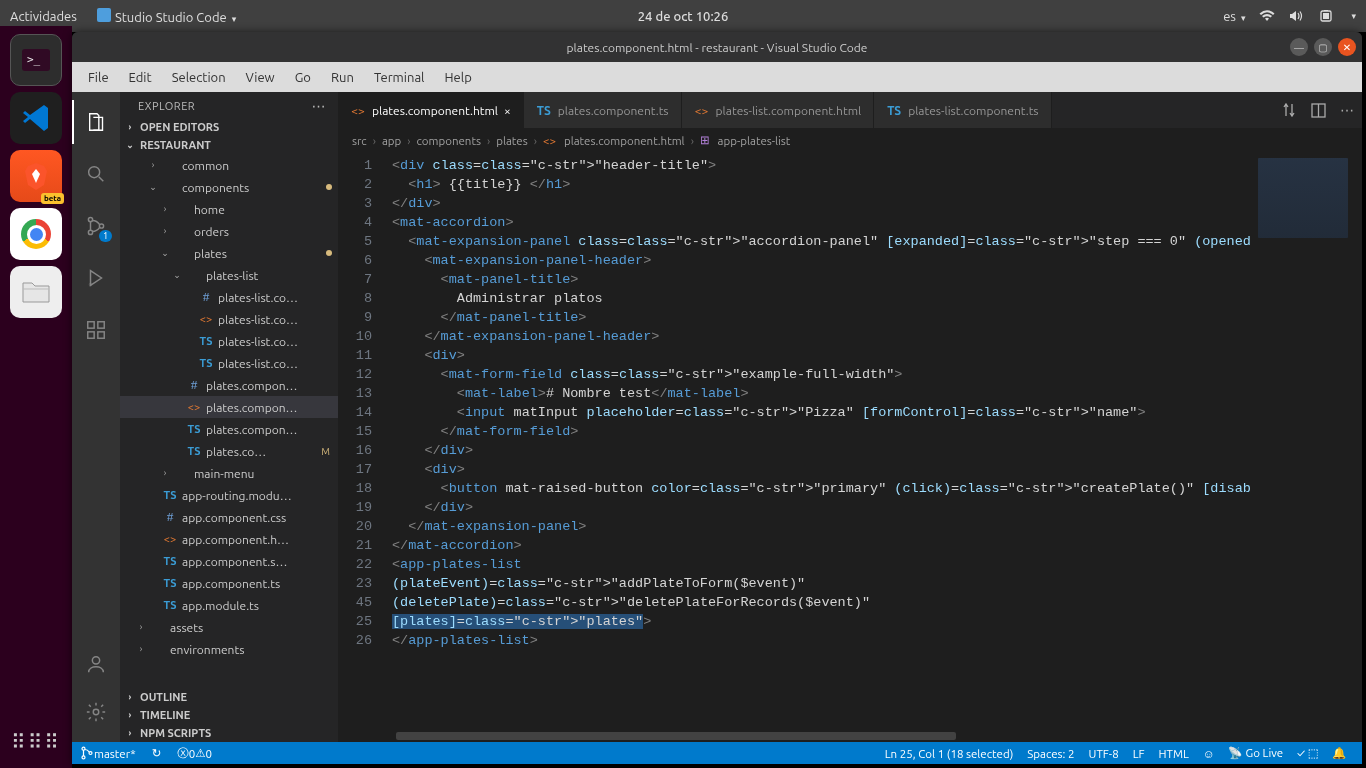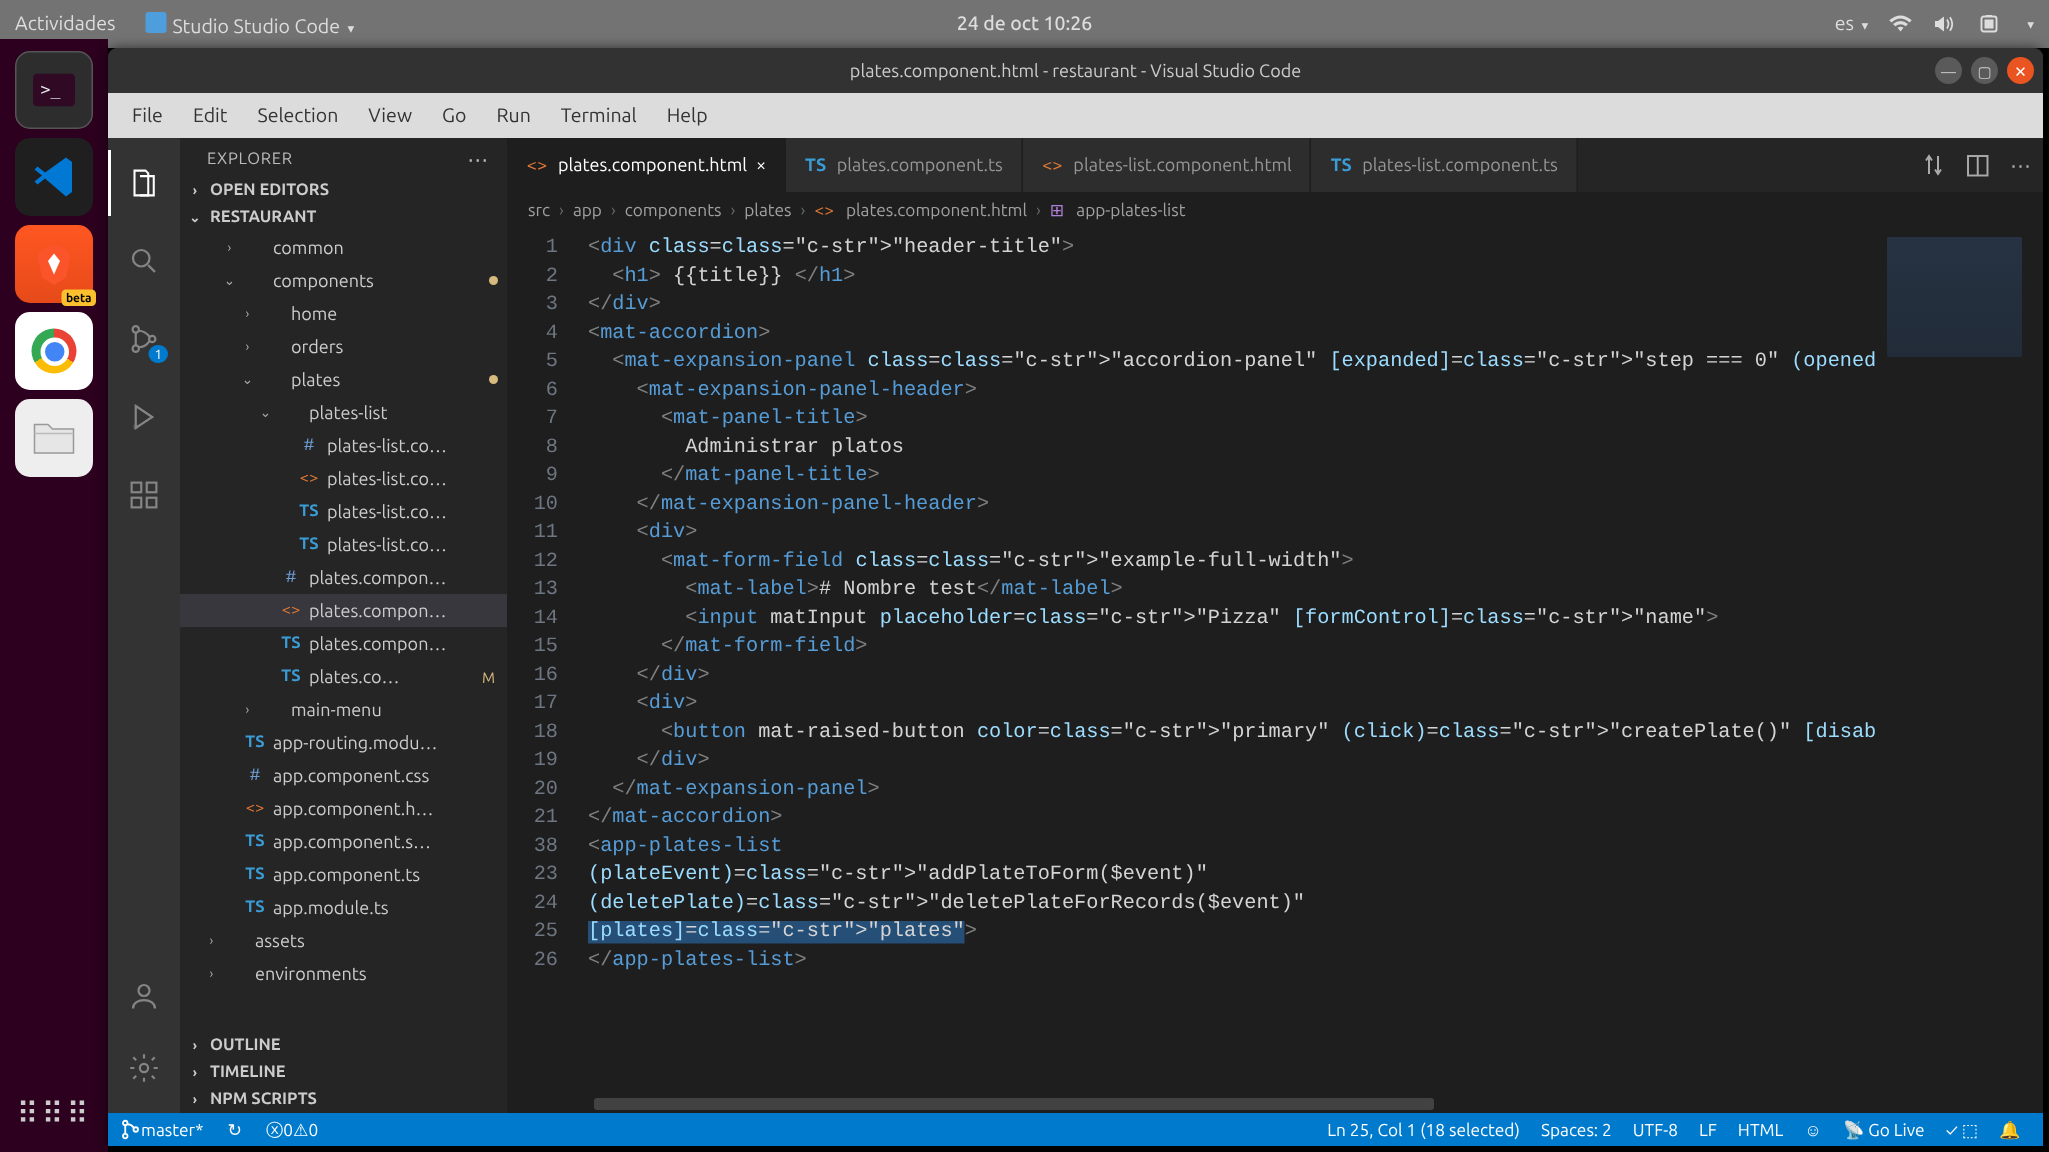--- a/index.html
+++ b/index.html
@@ -1,19 +1,19 @@
 <!DOCTYPE html>
 <html><head>
 <meta charset="utf-8">
 <style>
 * { margin: 0; padding: 0; box-sizing: border-box; }
 body { font-family: "Ubuntu", "Segoe UI", sans-serif; background: #000; width: 1366px; height: 768px; overflow: hidden; position: relative; }
 
 
-.gnome-bar { height: 26px; background: #737373; color: #ddd; display: flex; align-items: center; padding: 16px 10px; font-size: 13px; justify-content: flex-end; }
+.gnome-bar { height: 26px; background: #404040; color: #ddd; display: flex; align-items: center; padding: 16px 10px; font-size: 13px; justify-content: flex-end; }
 .gnome-left { display: flex; gap: 20px; align-items: center; }
 .gnome-center { position: absolute; left: 50%; transform: translateX(-50%); font-weight: 500; }
 .gnome-right { margin-left: auto; display: flex; gap: 14px; align-items: center; }
 .gnome-bar .vsicon { width: 14px; height: 14px; background: #4e9edd; display:inline-block; border-radius:2px; margin-right:4px;}
 .tri-down { font-size: 9px; margin-left: 2px; }
 
 
 .dock { position: absolute; left: 0; top: 26px; bottom: 0; width: 72px; background: linear-gradient(#2c001e,#2c001e); display: flex; flex-direction: column; align-items: center; padding-top: 8px; gap: 6px; }
 .dock-item { width: 52px; height: 52px; border-radius: 10px; display:flex; align-items:center; justify-content:center; font-size:24px; color:#fff; position:relative;}
 .dock-item.term { background:#2d2d2d; border:1px solid #555;}
@@ -445,23 +445,23 @@
             <div>12</div>
             <div>13</div>
             <div>14</div>
             <div>15</div>
             <div>16</div>
             <div>17</div>
             <div>18</div>
             <div>19</div>
             <div>20</div>
             <div>21</div>
-            <div>38</div>
+            <div>22</div>
             <div>23</div>
-            <div>24</div>
+            <div>45</div>
             <div>25</div>
             <div>26</div>
           </div>
         <div class="code" id="code"><div class="code-line"><span class="c-pun">&lt;</span><span class="c-tag">div</span> <span class="c-attr">class</span>=<span <span="" class="c-attr">class</span>="c-str"&gt;"header-title"<span class="c-pun">&gt;</span></div><div class="code-line">&nbsp;&nbsp;<span class="c-pun">&lt;</span><span class="c-tag">h1</span><span class="c-pun">&gt;</span> {{title}} <span class="c-pun">&lt;/</span><span class="c-tag">h1</span><span class="c-pun">&gt;</span></div><div class="code-line"><span class="c-pun">&lt;/</span><span class="c-tag">div</span><span class="c-pun">&gt;</span></div><div class="code-line"><span class="c-pun">&lt;</span><span class="c-tag">mat-accordion</span><span class="c-pun">&gt;</span></div><div class="code-line">&nbsp;&nbsp;<span class="c-pun">&lt;</span><span class="c-tag">mat-expansion-panel</span> <span class="c-attr">class</span>=<span <span="" class="c-attr">class</span>="c-str"&gt;"accordion-panel" <span class="c-attr">[expanded]</span>=<span <span="" class="c-attr">class</span>="c-str"&gt;"step === 0" <span class="c-attr">(opened)</span>=="c-str"&gt;"panelOpenState = true"</div><div class="code-line">&nbsp;&nbsp;&nbsp;&nbsp;<span class="c-pun">&lt;</span><span class="c-tag">mat-expansion-panel-header</span><span class="c-pun">&gt;</span></div><div class="code-line">&nbsp;&nbsp;&nbsp;&nbsp;&nbsp;&nbsp;<span class="c-pun">&lt;</span><span class="c-tag">mat-panel-title</span><span class="c-pun">&gt;</span></div><div class="code-line">&nbsp;&nbsp;&nbsp;&nbsp;&nbsp;&nbsp;&nbsp;&nbsp;Administrar platos</div><div class="code-line">&nbsp;&nbsp;&nbsp;&nbsp;&nbsp;&nbsp;<span class="c-pun">&lt;/</span><span class="c-tag">mat-panel-title</span><span class="c-pun">&gt;</span></div><div class="code-line">&nbsp;&nbsp;&nbsp;&nbsp;<span class="c-pun">&lt;/</span><span class="c-tag">mat-expansion-panel-header</span><span class="c-pun">&gt;</span></div><div class="code-line">&nbsp;&nbsp;&nbsp;&nbsp;<span class="c-pun">&lt;</span><span class="c-tag">div</span><span class="c-pun">&gt;</span></div><div class="code-line">&nbsp;&nbsp;&nbsp;&nbsp;&nbsp;&nbsp;<span class="c-pun">&lt;</span><span class="c-tag">mat-form-field</span> <span class="c-attr">class</span>=<span <span="" class="c-attr">class</span>="c-str"&gt;"example-full-width"<span class="c-pun">&gt;</span></div><div class="code-line">&nbsp;&nbsp;&nbsp;&nbsp;&nbsp;&nbsp;&nbsp;&nbsp;<span class="c-pun">&lt;</span><span class="c-tag">mat-label</span><span class="c-pun">&gt;</span># Nombre test<span class="c-pun">&lt;/</span><span class="c-tag">mat-label</span><span class="c-pun">&gt;</span></div><div class="code-line">&nbsp;&nbsp;&nbsp;&nbsp;&nbsp;&nbsp;&nbsp;&nbsp;<span class="c-pun">&lt;</span><span class="c-tag">input</span> matInput <span class="c-attr">placeholder</span>=<span <span="" class="c-attr">class</span>="c-str"&gt;"Pizza" <span class="c-attr">[formControl]</span>=<span <span="" class="c-attr">class</span>="c-str"&gt;"name"<span class="c-pun">&gt;</span></div><div class="code-line">&nbsp;&nbsp;&nbsp;&nbsp;&nbsp;&nbsp;<span class="c-pun">&lt;/</span><span class="c-tag">mat-form-field</span><span class="c-pun">&gt;</span></div><div class="code-line">&nbsp;&nbsp;&nbsp;&nbsp;<span class="c-pun">&lt;/</span><span class="c-tag">div</span><span class="c-pun">&gt;</span></div><div class="code-line">&nbsp;&nbsp;&nbsp;&nbsp;<span class="c-pun">&lt;</span><span class="c-tag">div</span><span class="c-pun">&gt;</span></div><div class="code-line">&nbsp;&nbsp;&nbsp;&nbsp;&nbsp;&nbsp;<span class="c-pun">&lt;</span><span class="c-tag">button</span> mat-raised-button <span class="c-attr">color</span>=<span <span="" class="c-attr">class</span>="c-str"&gt;"primary" <span class="c-attr">(click)</span>=<span <span="" class="c-attr">class</span>="c-str"&gt;"createPlate()" <span class="c-attr">[disabled]</span>=="c-str"&gt;"name.value === ''"En</div><div class="code-line">&nbsp;&nbsp;&nbsp;&nbsp;<span class="c-pun">&lt;/</span><span class="c-tag">div</span><span class="c-pun">&gt;</span></div><div class="code-line">&nbsp;&nbsp;<span class="c-pun">&lt;/</span><span class="c-tag">mat-expansion-panel</span><span class="c-pun">&gt;</span></div><div class="code-line"><span class="c-pun">&lt;/</span><span class="c-tag">mat-accordion</span><span class="c-pun">&gt;</span></div><div class="code-line"><span class="c-pun">&lt;</span><span class="c-tag">app-plates-list</span></div><div class="code-line"><span class="c-attr">(plateEvent)</span>=<span <span="" class="c-attr">class</span>="c-str"&gt;"addPlateToForm($event)"</div><div class="code-line"><span class="c-attr">(deletePlate)</span>=<span <span="" class="c-attr">class</span>="c-str"&gt;"deletePlateForRecords($event)"</div><div class="code-line"><span class="sel"><span class="c-attr">[plates]</span>=<span <span="" class="c-attr">class</span>="c-str"&gt;"plates"</span><span class="c-pun">&gt;</span></div><div class="code-line"><span class="c-pun">&lt;/</span><span class="c-tag">app-plates-list</span><span class="c-pun">&gt;</span></div></div>
         <div class="minimap">
             <div class="mm-block"></div>
           </div>
       </div>
       <div class="hscroll">
           <div class="hscroll-thumb"></div>

